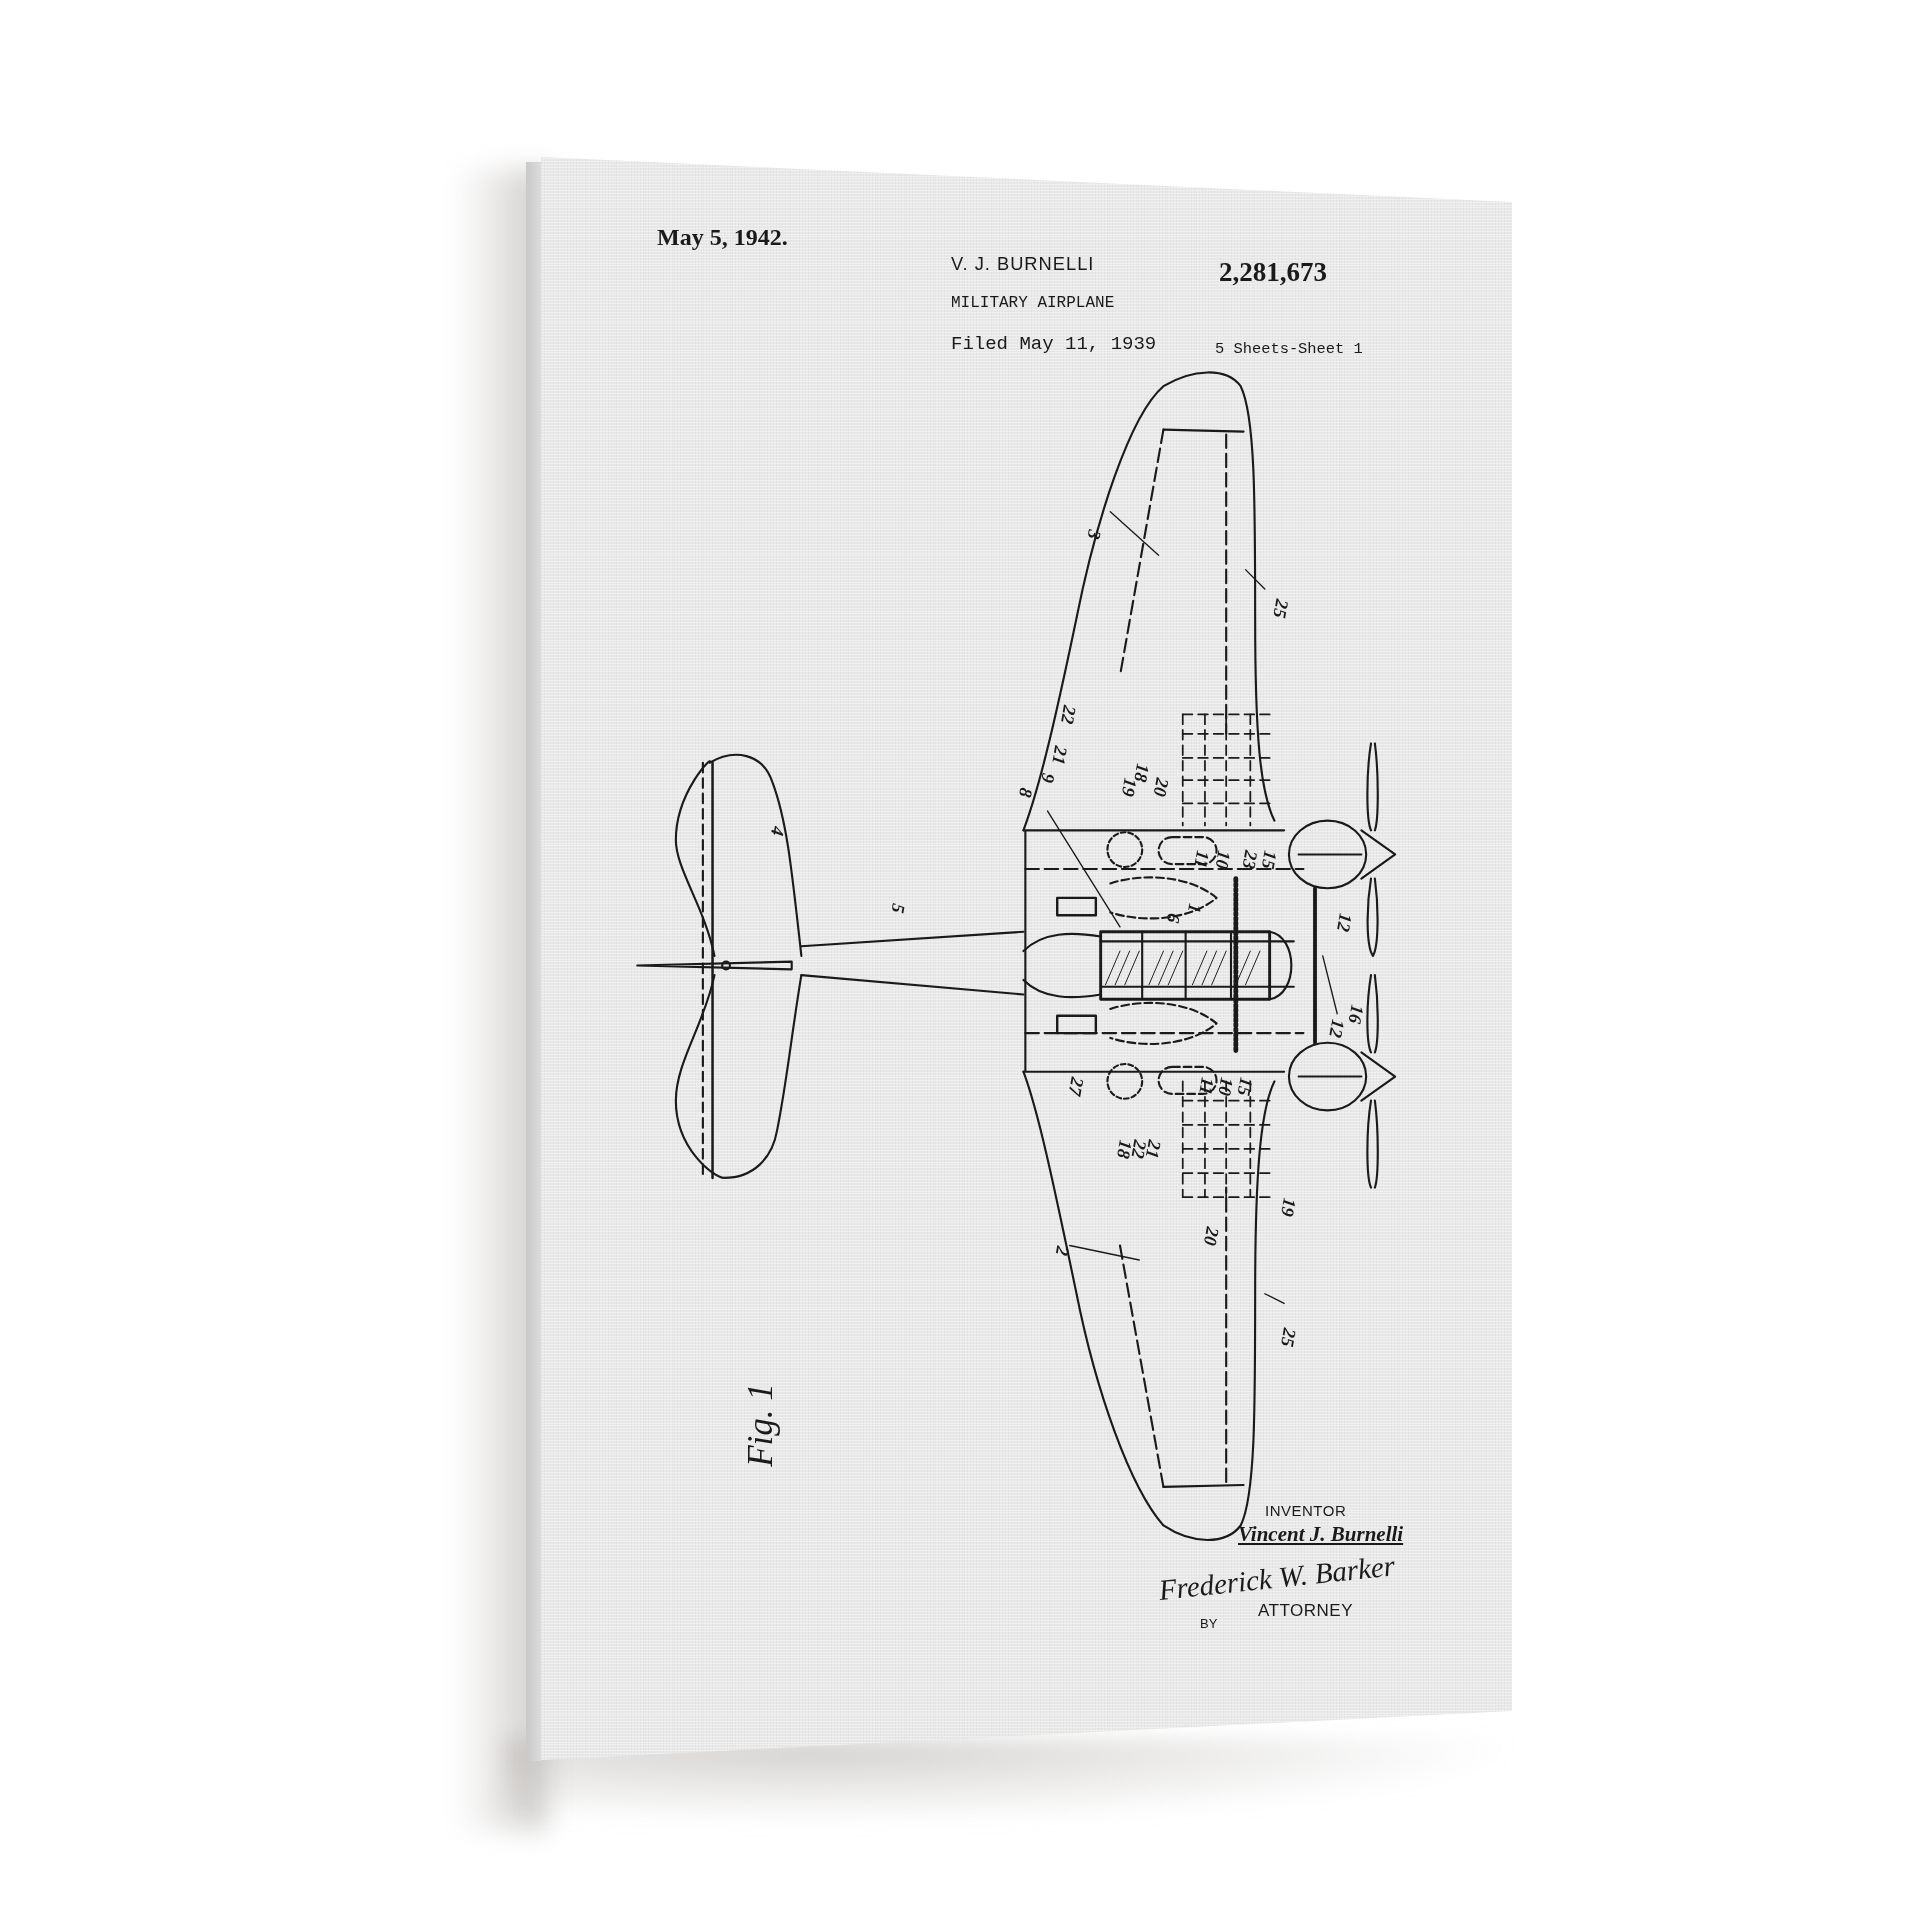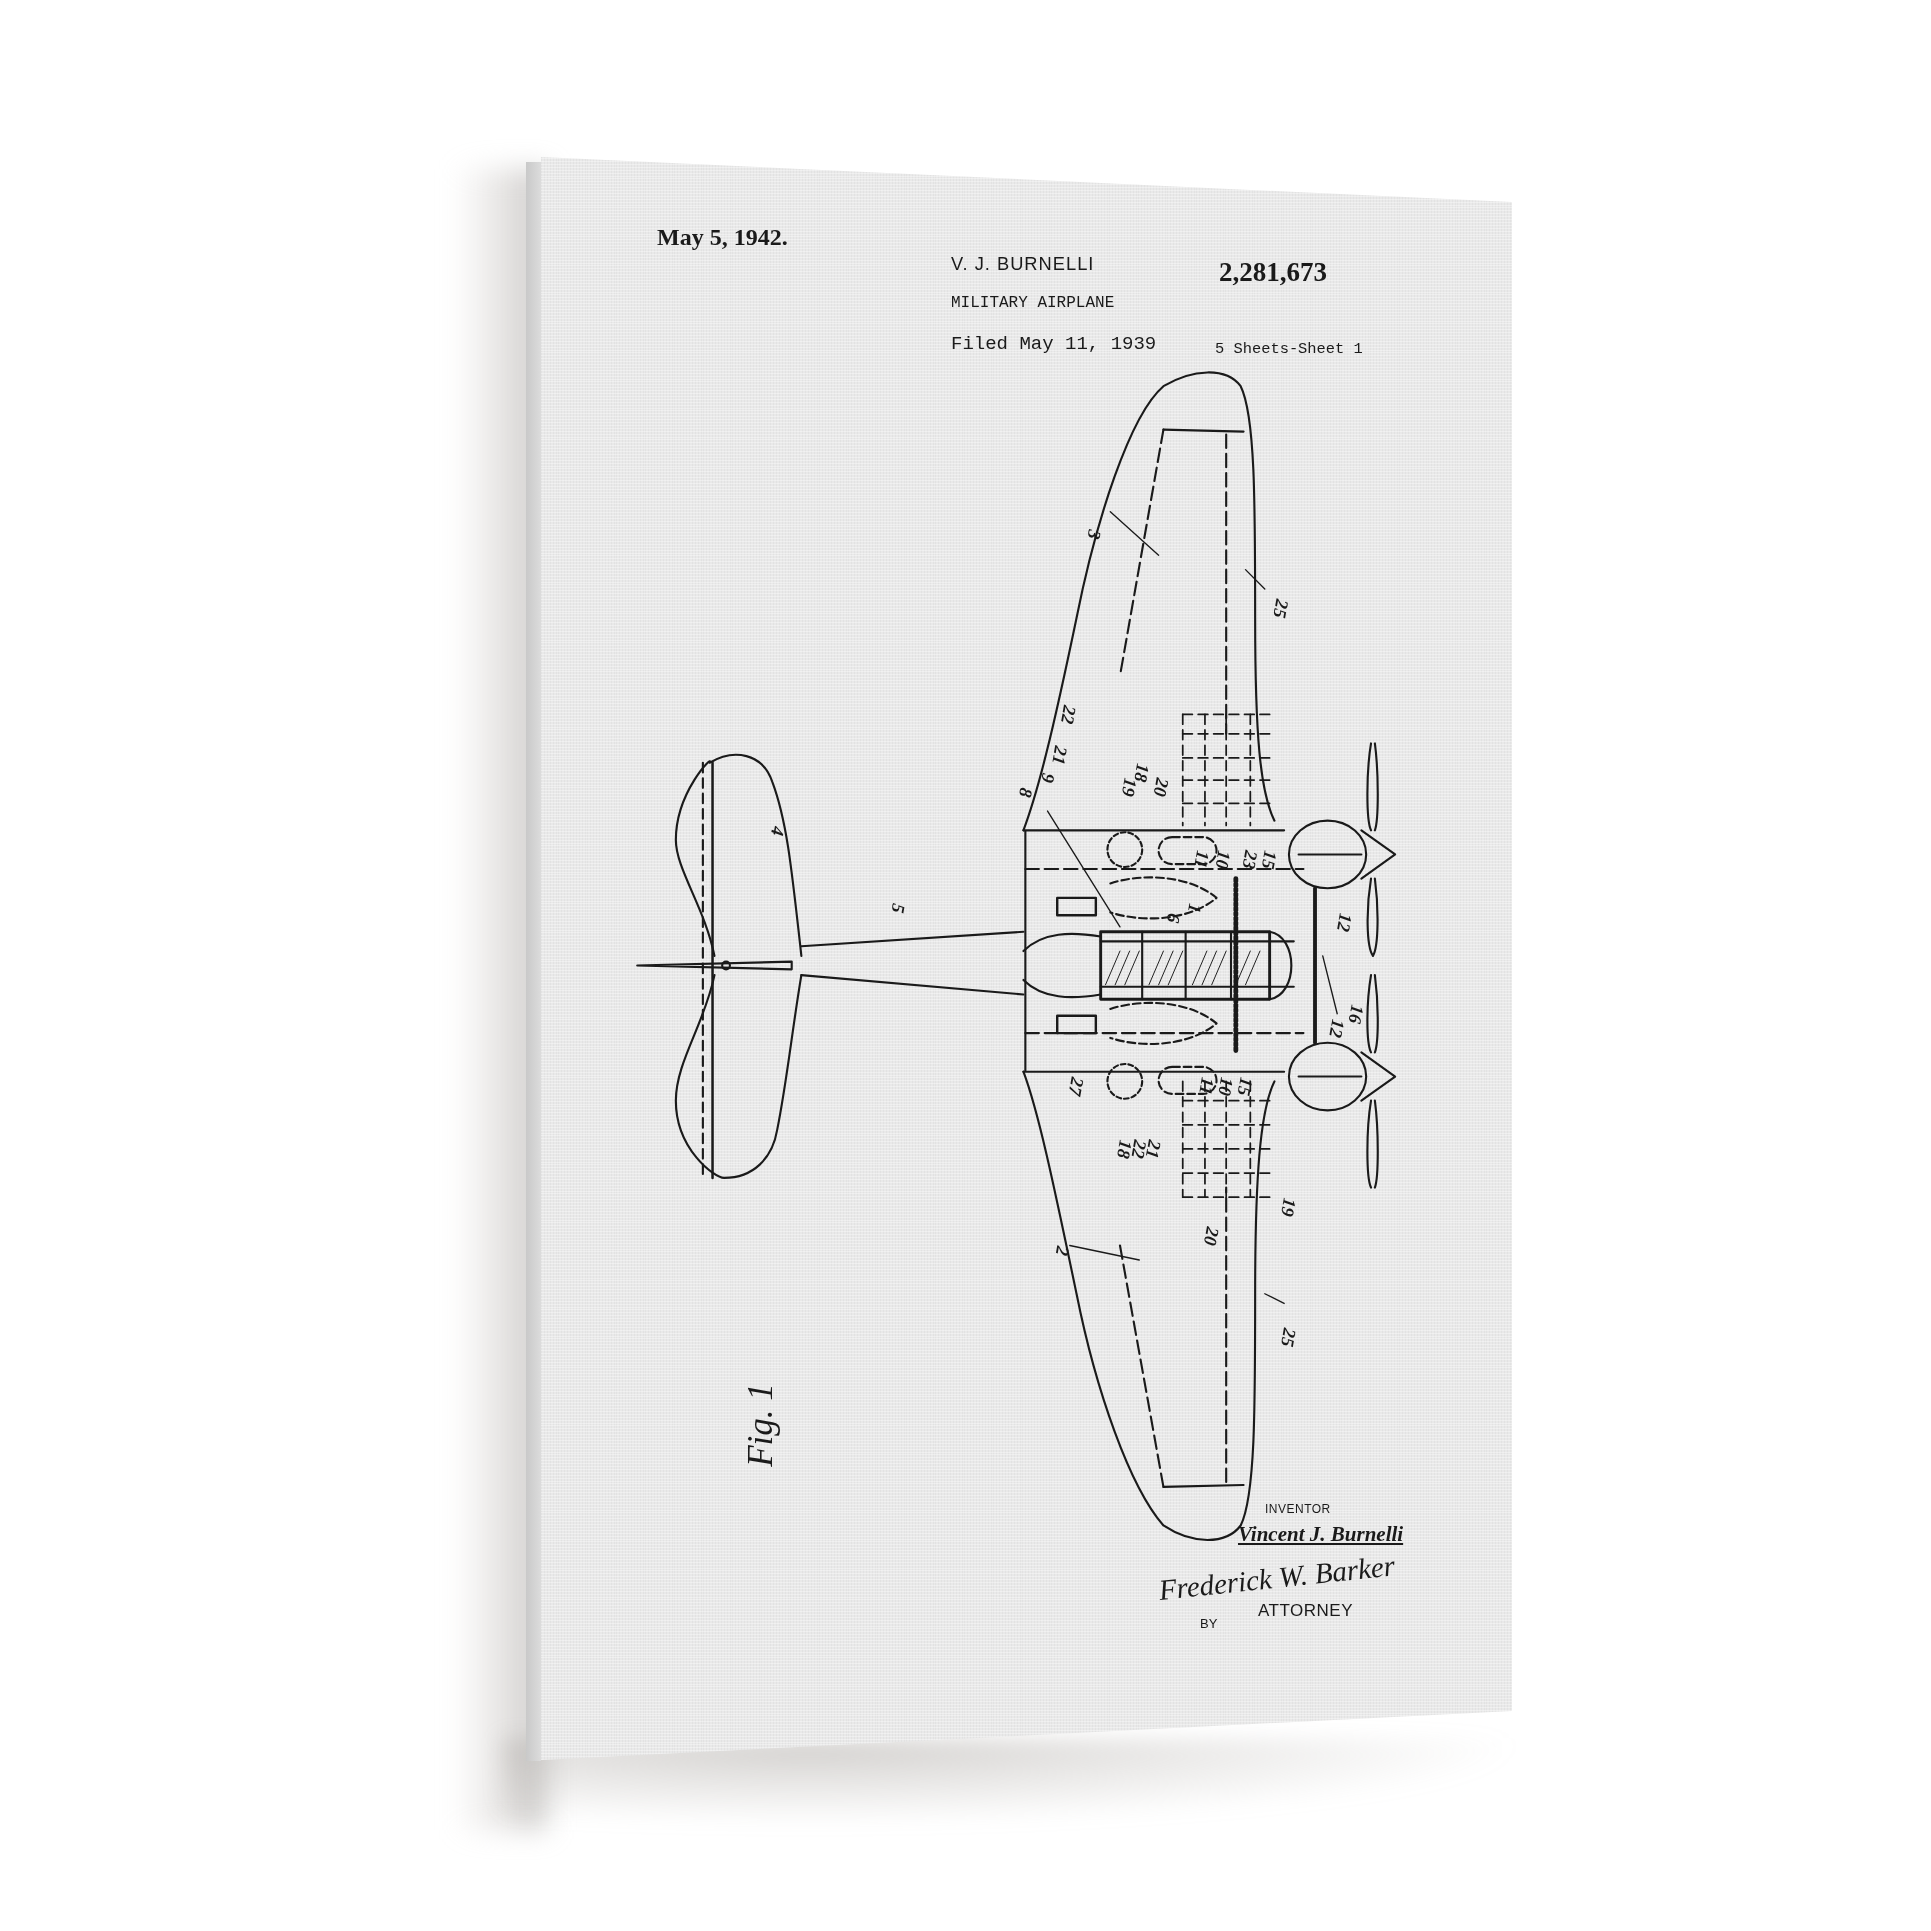--- a/index.html
+++ b/index.html
@@ -30,21 +30,21 @@
       repeating-linear-gradient(90deg, rgba(0,0,0,0.03) 0 1px, rgba(0,0,0,0) 1px 2.9px);
     clip-path: polygon(0 0, 100% 45px, 100% 1554px, 0 100%);
   }
   .txt { position: absolute; color: #1a1a1a; white-space: nowrap; }
   .date { left: 657px; top: 224px; font-family: "Liberation Serif", serif; font-weight: bold; font-size: 24px; }
   .inventor-name { left: 951px; top: 253px; font-family: "Liberation Sans", sans-serif; font-size: 18.3px; letter-spacing: 1px; }
   .patno { left: 1219px; top: 257px; font-family: "Liberation Serif", serif; font-weight: bold; font-size: 27px; }
   .title { left: 951px; top: 294px; font-family: "Liberation Mono", monospace; font-size: 16px; }
   .filed { left: 951px; top: 333px; font-family: "Liberation Mono", monospace; font-size: 19px; }
   .sheets { left: 1215px; top: 340px; font-family: "Liberation Mono", monospace; font-size: 15.4px; }
-  .inv-label { left: 1265px; top: 1502px; font-size: 12px; letter-spacing: 0.5px; text-align: center; }
+  .inv-label { left: 1265px; top: 1502px; font-size: 15px; letter-spacing: 0.5px; text-align: center; }
   .inv-sig { left: 1238px; top: 1522px; font-family: "Liberation Serif", serif; font-style: italic; font-weight: bold; font-size: 21px; text-decoration: underline; }
   .by-label { left: 1200px; top: 1616px; font-size: 13px; }
   .att-sig { left: 1159px; top: 1574px; font-family: "Liberation Serif", serif; font-style: italic; font-size: 29px; transform: rotate(-6deg); transform-origin: left center; }
   .att-label { left: 1258px; top: 1601px; font-size: 17px; letter-spacing: 0.5px; }
   .fig { left: 719px; top: 1405px; font-family: "Liberation Serif", serif; font-style: italic; font-size: 35px; transform: rotate(-90deg); transform-origin: center; }
   svg.drawing { position: absolute; left: 0; top: 0; width: 1931px; height: 1931px; }
   .callout { font-family: "Liberation Serif", serif; font-style: italic; font-weight: bold; font-size: 19px; fill: #1a1a1a; }
 </style>
 </head>
 <body>

